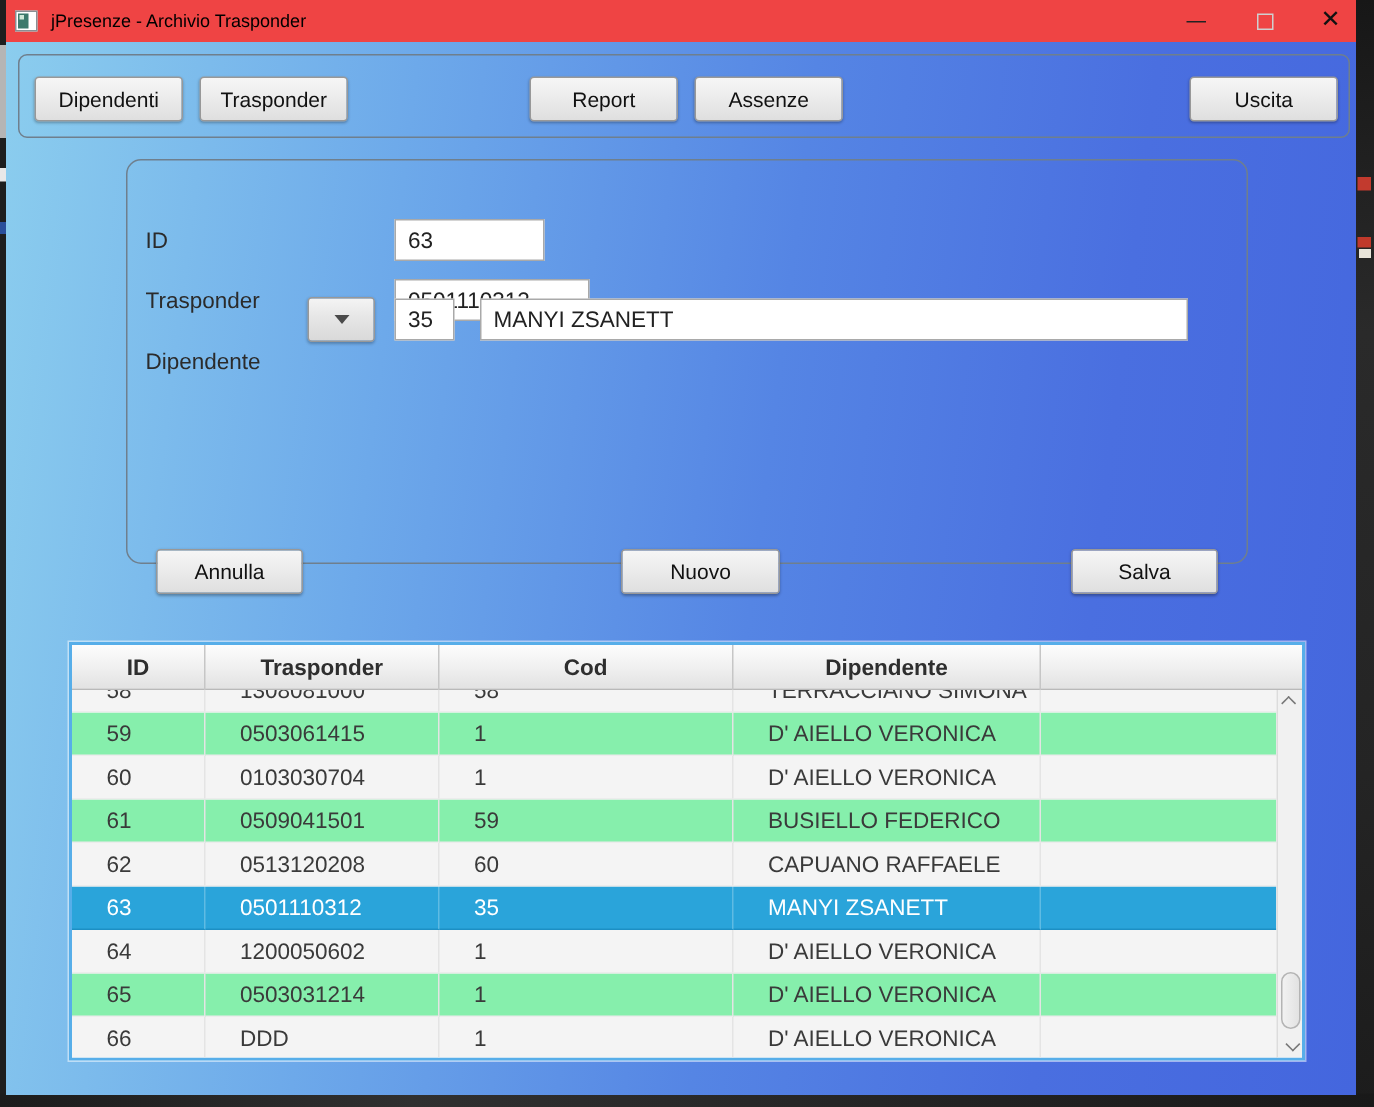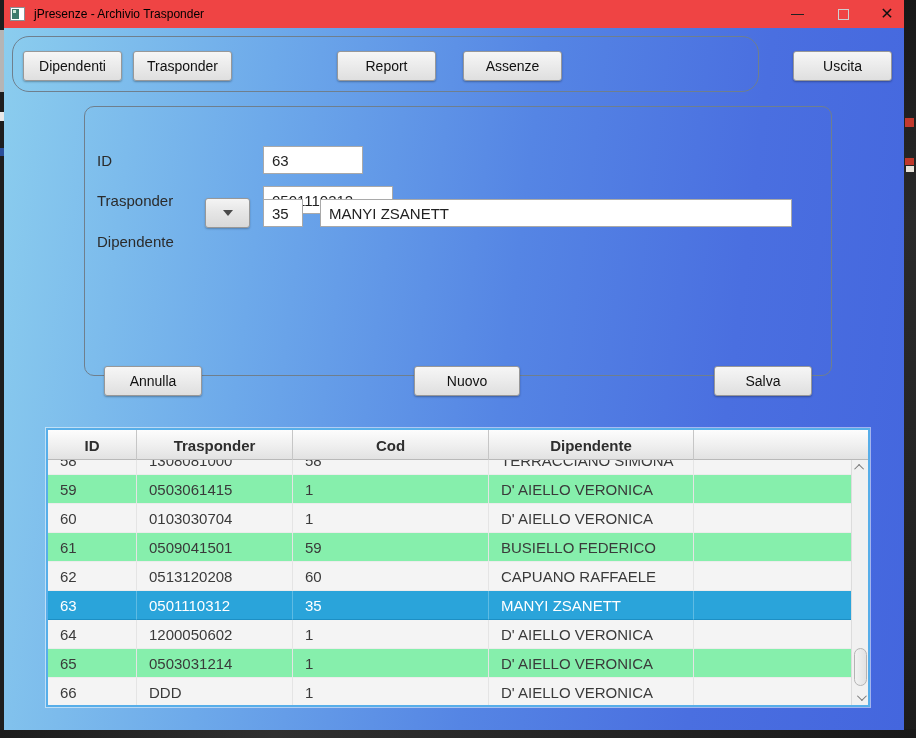--- a/index.html
+++ b/index.html
@@ -28,21 +28,21 @@
   #btn-close { left:868px; }
   #btn-min .glyph   { width:13px; height:0; border-top:1.6px solid #222; }
   #btn-max .glyph   { width:11px; height:11px; border:1px solid #cfcfcf; }
   #btn-close .glyph { font-size:16px; color:#111; line-height:1; }
 
   
   #winbody { position:absolute; left:0; top:28px; width:900px; height:702px;
              background:linear-gradient(97deg,#8bcdee 0%, #6da9ea 28%, #5585e4 55%, #4a6fe0 78%, #4466de 100%); }
 
   
-  #toolbar { position:absolute; left:8px; top:8px; width:747px; height:56px; border:1px solid #6f7f8d; border-radius:17px; }
+  #toolbar { position:absolute; left:8px; top:8px; width:888px; height:56px; border:1px solid #6f7f8d; border-radius:6px; }
   .btn { position:absolute; height:30px; background:linear-gradient(#f6f6f6,#ececec 45%,#dfdfdf);
          border:1px solid #989898; border-radius:3px; box-shadow:0 1px 2px rgba(0,0,0,.30);
          display:flex; align-items:center; justify-content:center; font-size:14px; color:#111; cursor:default; }
   .tb-btn { top:14px; width:99px; }
 
   
   #formpanel { position:absolute; left:80px; top:78px; width:748px; height:270px; border:1px solid #6f7f8d; border-radius:10px; }
   .flabel { position:absolute; font-size:15px; color:#2b2b2b; }
   .finput { position:absolute; height:28px; background:#fff; border:1px solid #a9a9a9; font-size:15px; color:#222;
             padding-left:8px; display:flex; align-items:center; }
@@ -59,21 +59,21 @@
   .th { height:30px; display:flex; align-items:center; justify-content:center;
         font-size:15px; font-weight:bold; color:#2e2e2e; border-right:1px solid #c6c6c6; }
   .th:last-child { border-right:none; }
   #tbody { position:absolute; left:0; top:30px; width:803px; height:245px; overflow:hidden; }
   .clip { position:relative; width:803px; height:15px; overflow:hidden; }
   .clip .trow { position:absolute; left:0; top:-14px; }
   .trow { width:803px; height:29px; display:flex; background:#86efac; }
   .trow.alt { background:#f4f4f4; }
   .trow.selected { background:#2aa4da; }
   .trow.selected .td { color:#fff; border-right-color:rgba(255,255,255,.25); border-bottom-color:#1d8fc4; }
-  .td { height:29px; display:flex; align-items:center; padding-left:12px; font-size:15px; color:#3a3a3a;
+  .td { height:29px; display:flex; align-items:center; padding-left:23px; font-size:15px; color:#3a3a3a;
         border-right:1px solid #e4e4e4; border-bottom:1px solid #ececec; overflow:hidden; white-space:nowrap; }
   .c0 { width:89px; } .c1 { width:156px; } .c2 { width:196px; } .c3 { width:205px; } .c4 { width:157px; border-right:none; }
   .h0 { width:89px; } .h1 { width:156px; } .h2 { width:196px; } .h3 { width:205px; } .h4 { flex:1; }
 
   
   #vscroll { position:absolute; right:0; top:30px; width:17px; height:245px; background:#f1f1f1; border-left:1px solid #dcdcdc; }
   .sb-btn { position:absolute; left:0; width:17px; height:15px; display:flex; align-items:center; justify-content:center; }
   #sb-up { top:0; } #sb-down { bottom:0; }
   .chev { width:7px; height:7px; border-left:1.6px solid #777; border-top:1.6px solid #777; }
   #sb-up .chev { transform:rotate(45deg) translateY(2px); }
@@ -113,21 +113,21 @@
     <div class="win-ctrl" id="btn-close">
         <span class="glyph">✕</span>
       </div>
   </div>
 
   <div id="winbody">
 
     <div id="toolbar">
       <div class="btn tb-btn" style="left:10px;">Dipendenti</div>
       <div class="btn tb-btn" style="left:120px;">Trasponder</div>
-      <div class="btn tb-btn" style="left:324px;text-align:center;">Report</div>
+      <div class="btn tb-btn" style="left:340px;text-align:center;">Report</div>
       <div class="btn tb-btn" style="left:450px;">Assenze</div>
       <div class="btn tb-btn" style="left:780px;">Uscita</div>
     </div>
 
     <div id="formpanel">
       <span class="flabel" style="left:12px;top:45px;">ID</span>
       <div class="finput" style="left:178px;top:39px;width:100px;">63</div>
 
       <span class="flabel" style="left:12px;top:85px;">Trasponder</span>
       <div class="finput" style="left:178px;top:79px;width:130px;">0501110312</div>

